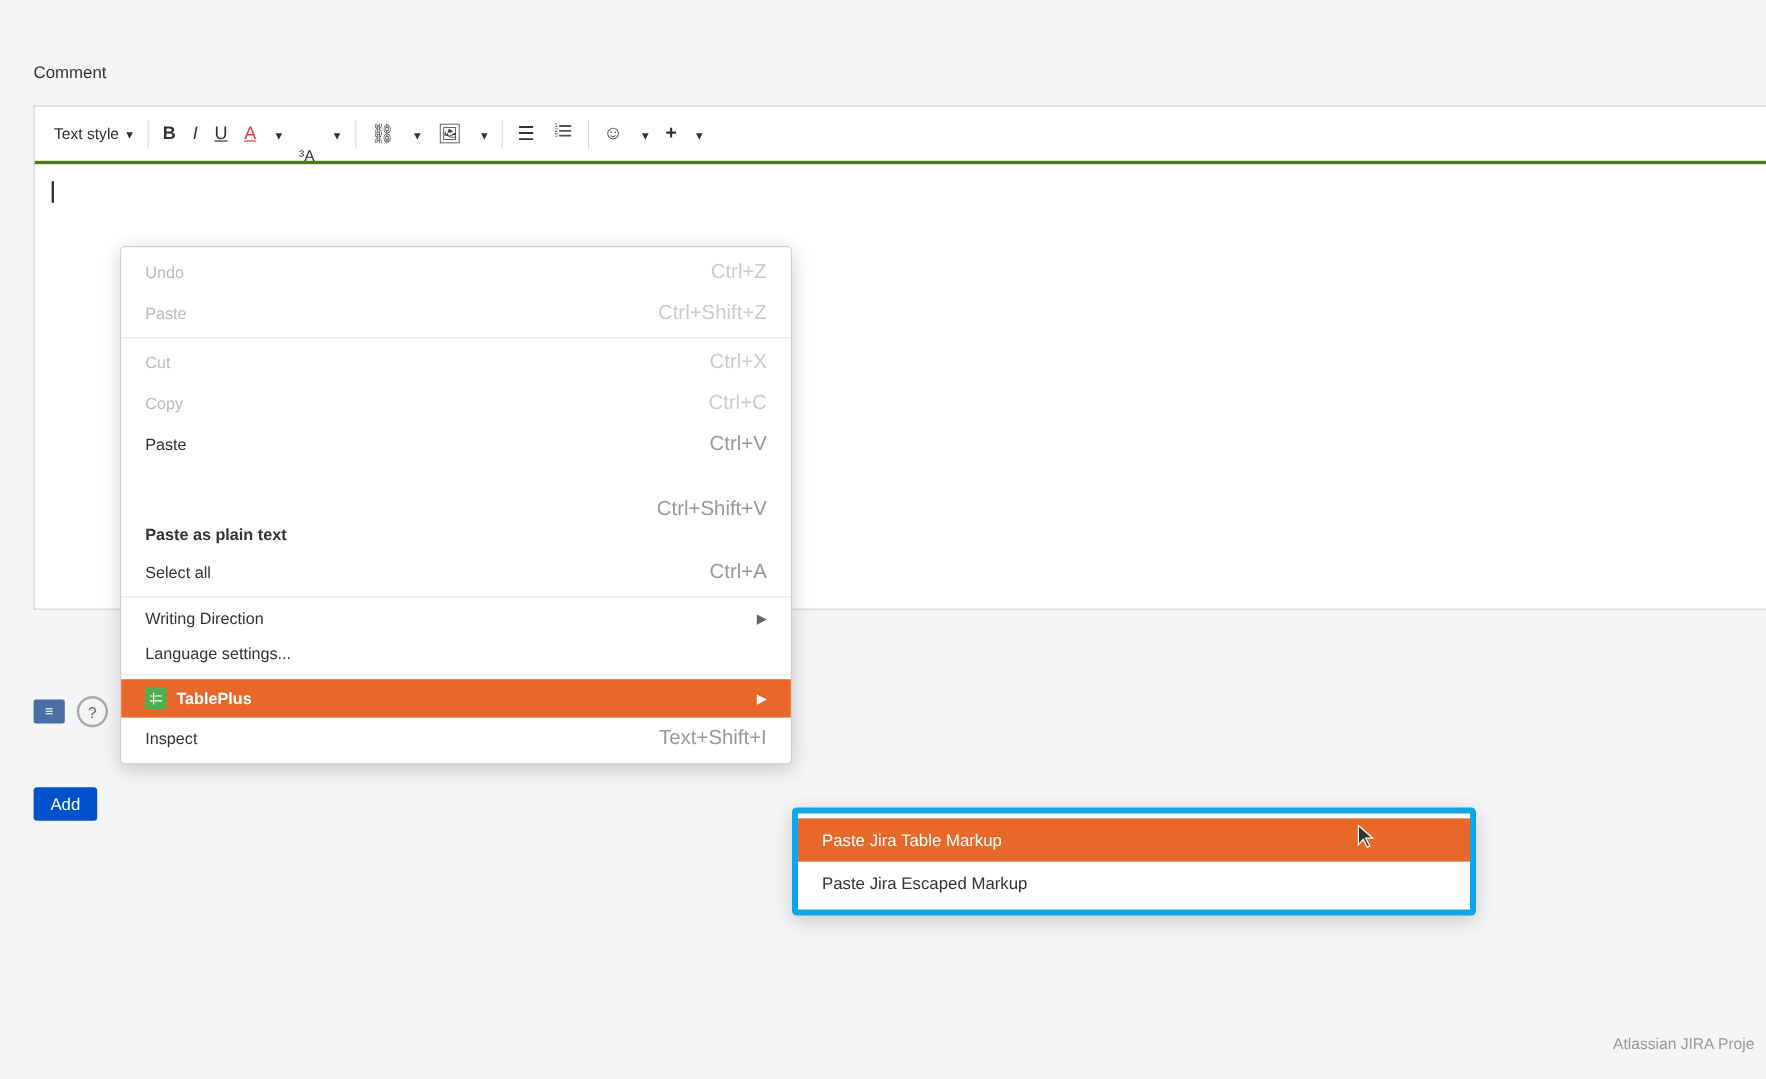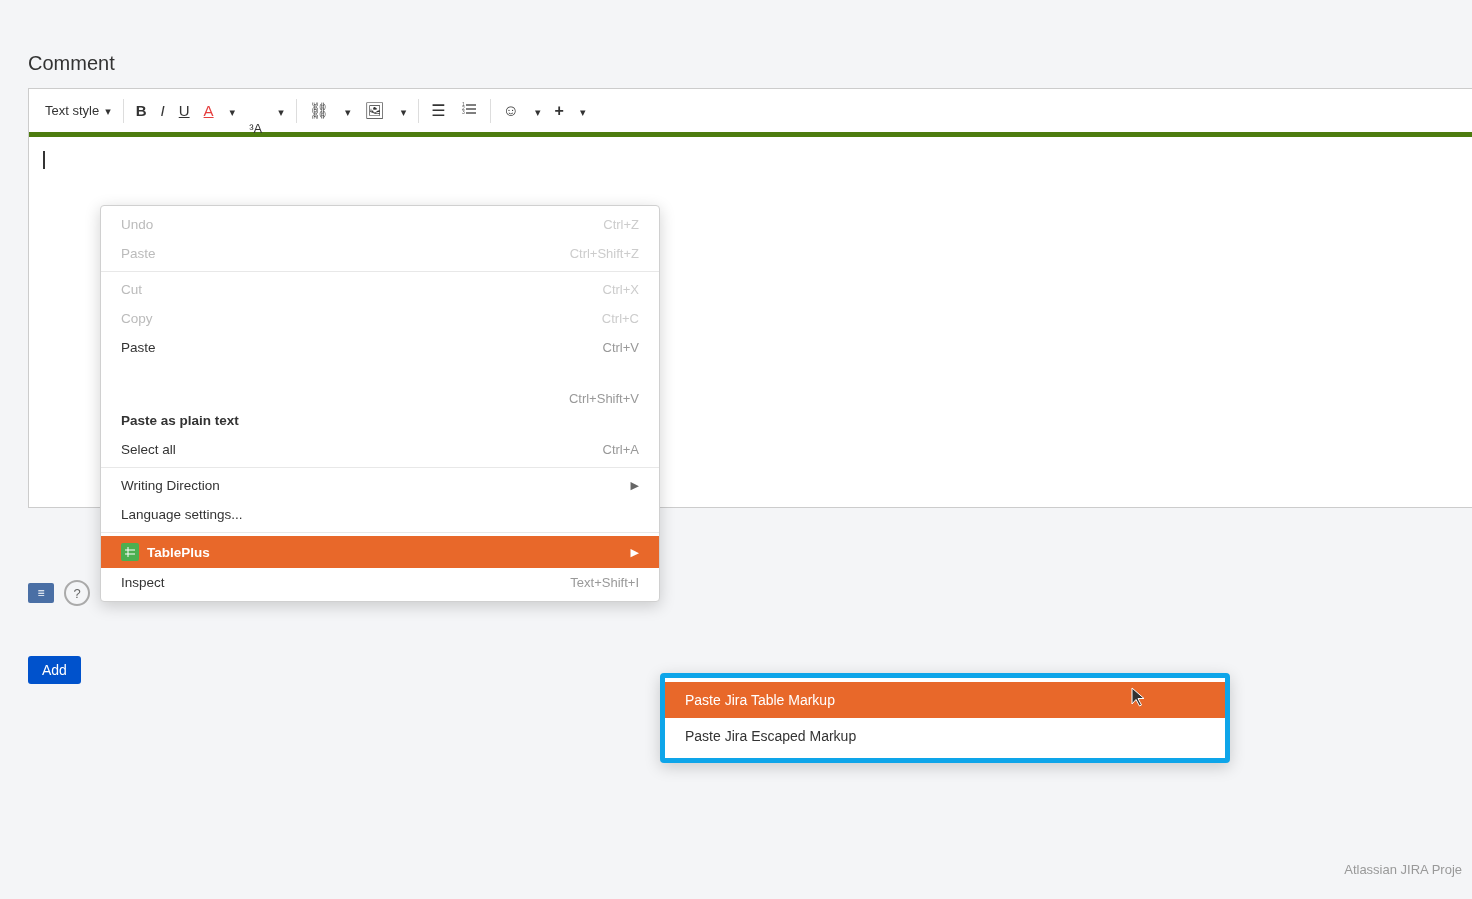--- a/index.html
+++ b/index.html
@@ -17,42 +17,42 @@
       height: 100%;
       background: #f4f5f7;
       position: relative;
     }
 
     
     .comment-label {
       position: absolute;
       top: 52px;
       left: 28px;
-      font-size: 20px;
+      font-size: 14px;
       color: #333;
       font-weight: 400;
     }
 
     
     .editor-container {
       position: absolute;
       top: 88px;
       left: 28px;
       right: 0;
       background: #fff;
       border: 1px solid #ccc;
       border-right: none;
     }
 
     
     .toolbar {
       display: flex;
       align-items: center;
       padding: 6px 10px;
-      border-bottom: 5px solid #4d7c0f;
+      border-bottom: 3px solid #4d7c0f;
       background: #fff;
       gap: 2px;
       height: 48px;
     }
 
     .toolbar-btn {
       display: flex;
       align-items: center;
       justify-content: center;
       height: 32px;
@@ -166,21 +166,21 @@
       justify-content: space-between;
       padding: 7px 20px;
       font-size: 13.5px;
       cursor: pointer;
       color: #333;
     }
     .ctx-item.disabled { color: #bbb; cursor: default; }
 
     .ctx-shortcut {
       color: #999;
-      font-size: 13px;
+      font-size: 17px;
     }
     .ctx-item.disabled .ctx-shortcut { color: #ccc; }
 
     .ctx-separator {
       height: 1px;
       background: #e8e8e8;
       margin: 3px 0;
     }
 
     .ctx-item-label { font-weight: 400; text-align: center; }

